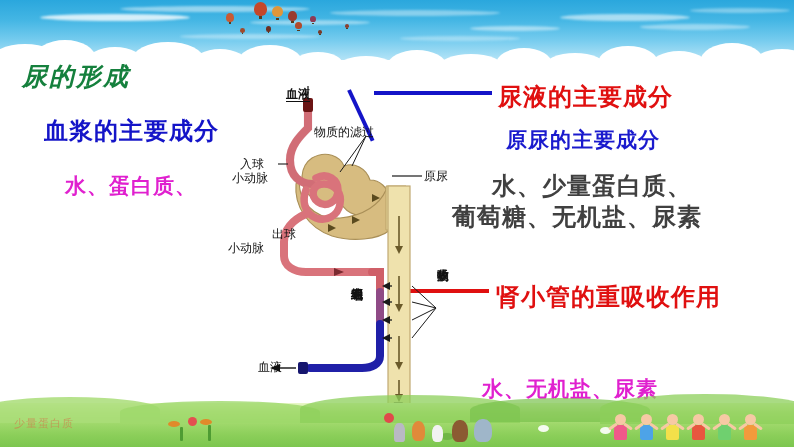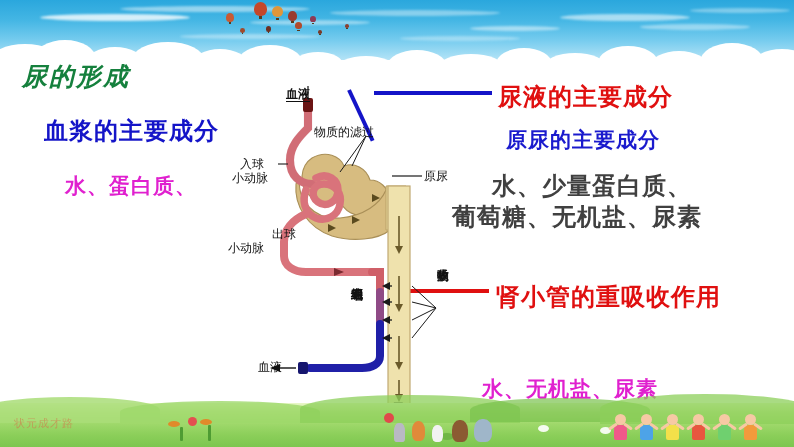--- a/index.html
+++ b/index.html
@@ -328,16 +328,16 @@
       <div class="arm" style="left:-4px;background:#f6c9a4;transform:rotate(-35deg);"></div>
       <div class="arm" style="right:-4px;background:#f6c9a4;transform:rotate(35deg);"></div>
     </div>
     <div class="kid" style="left:742px;width:17px;height:30px;">
       <div class="head" style="background:#f6c9a4;"></div>
         <div class="body" style="background:#f29a3c;"></div>
       <div class="arm" style="left:-4px;background:#f6c9a4;transform:rotate(-35deg);"></div>
       <div class="arm" style="right:-4px;background:#f6c9a4;transform:rotate(35deg);"></div>
     </div>
 
-    <div class="wmark">状元成才路</div>
+    <div class="wmark">少量蛋白质</div>
   </div>
 
 </div>
 
 </body></html>

